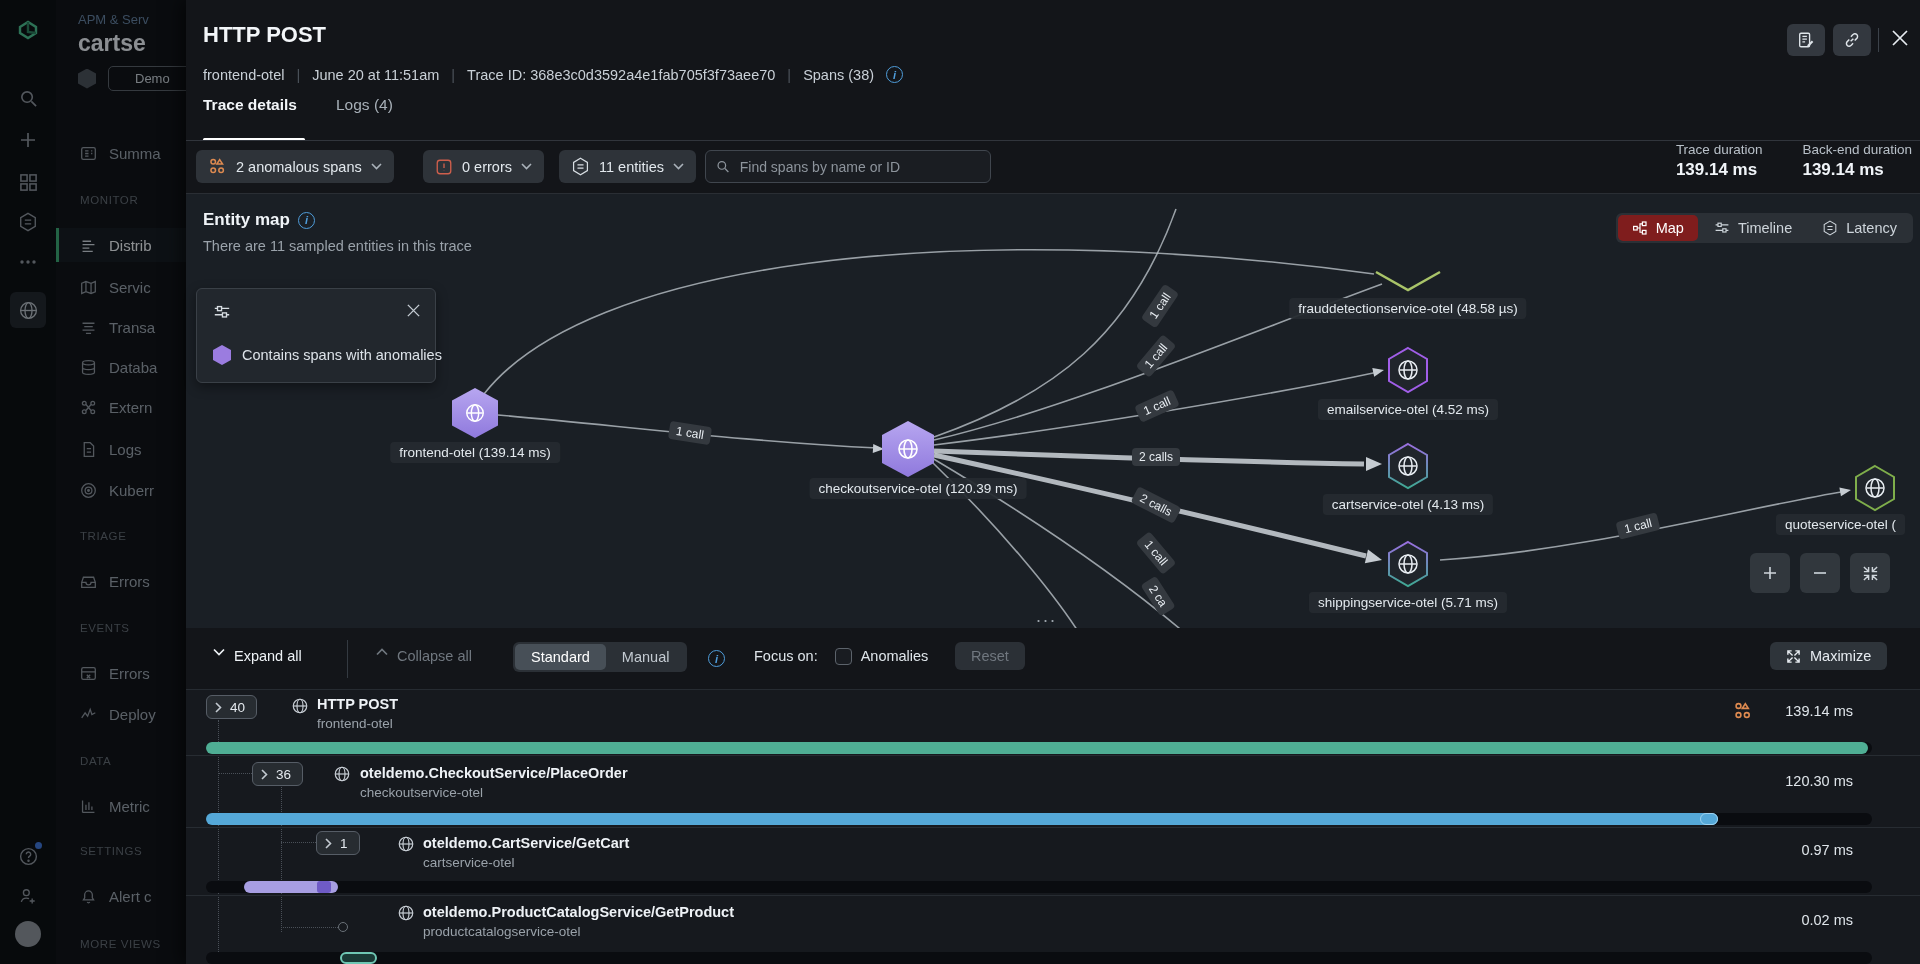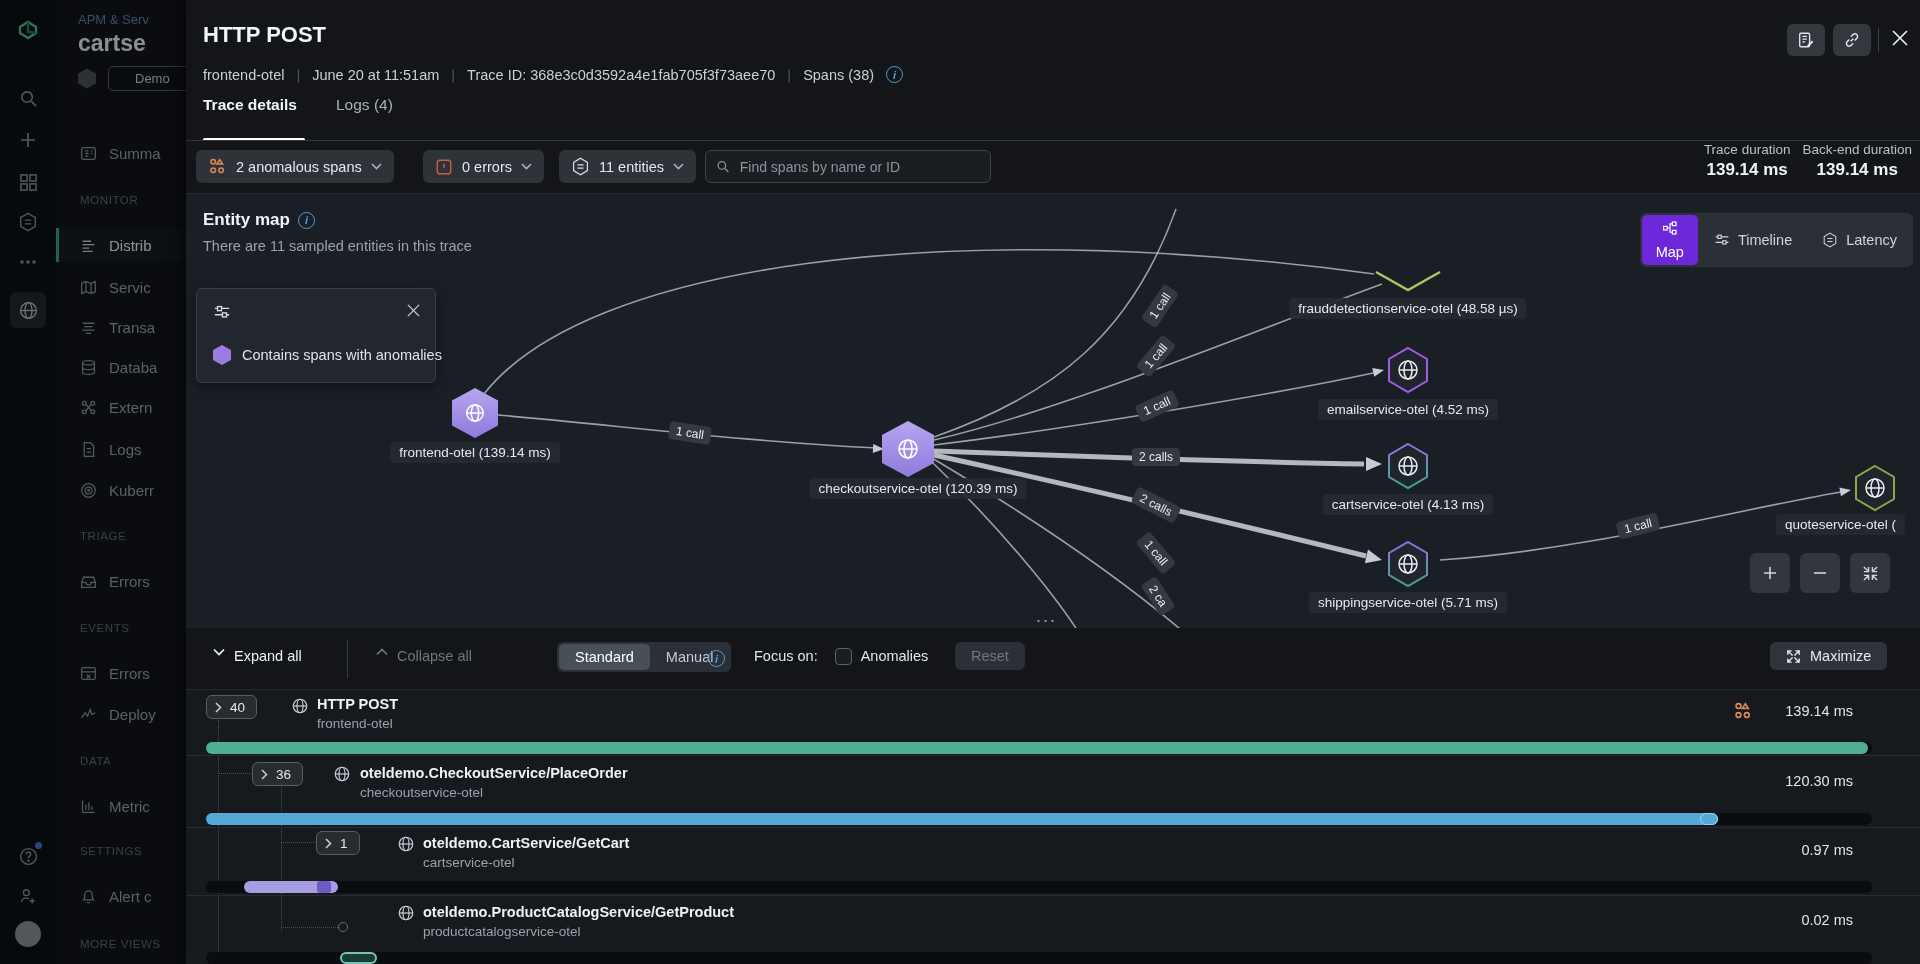--- a/index.html
+++ b/index.html
@@ -36,48 +36,48 @@
   .tab.on{color:#f3f6f9;font-weight:700;}
   .tab.off{color:#a8b0b8;}
   .tabline{position:absolute;left:17px;top:138px;width:102px;height:3px;background:#fff;border-radius:2px;}
   .tabsborder{position:absolute;left:0;top:140px;width:1734px;height:1px;background:#31353c;}
 
   
   .chip{position:absolute;top:150px;height:33px;background:#2e3339;border-radius:6px;display:flex;align-items:center;gap:9px;padding:0 12px;font-size:14.5px;color:#e2e8ed;}
   .searchbox{position:absolute;top:150px;left:519px;width:286px;height:33px;background:#1a1d22;border:1px solid #40464e;border-radius:6px;display:flex;align-items:center;gap:8px;padding:0 10px;}
   .searchbox input{background:transparent;border:0;outline:0;color:#cfd6dc;font-size:14px;width:100%;}
   .searchbox input::placeholder{color:#8d949c;}
-  .durs{position:absolute;right:8px;top:142px;display:flex;gap:12px;text-align:center;}
+  .durs{position:absolute;right:8px;top:142px;display:flex;gap:40px;text-align:left;}
   .durs .lab{font-size:13.5px;color:#b8c0c8;}
   .durs .val{font-size:17px;font-weight:700;color:#f0f4f8;margin-top:3px;}
   .filterborder{position:absolute;left:0;top:193px;width:1734px;height:1px;background:#2a2e34;}
 
   
   .emap{position:absolute;left:0;top:194px;width:1734px;height:434px;background:#1a1f25;}
   .emtitle{position:absolute;left:17px;top:16px;font-size:17px;font-weight:700;color:#f0f4f8;display:flex;align-items:center;gap:8px;}
   .emsub{position:absolute;left:17px;top:44px;font-size:14.5px;color:#9aa2aa;}
   .iinfo{width:17px;height:17px;border-radius:50%;border:1.5px solid #4f9ddb;color:#4f9ddb;font-size:11px;display:inline-flex;align-items:center;justify-content:center;font-style:italic;font-weight:700;}
   .views{position:absolute;right:7px;top:19px;background:#2b3036;border-radius:6px;display:flex;padding:2px;gap:2px;}
   .vbtn{display:flex;align-items:center;gap:8px;padding:5px 14px;border-radius:5px;font-size:14.5px;color:#ced5db;}
-  .vbtn.on{background:#6d28d9;color:#fff;flex-direction:column;}
+  .vbtn.on{background:#7f1d1d;color:#fff;}
   .legend{position:absolute;left:10px;top:94px;width:240px;height:95px;background:#22272d;border:1px solid #3a4047;border-radius:6px;box-shadow:0 4px 12px rgba(0,0,0,.4);}
   .legend .lrow1{position:absolute;left:16px;top:14px;right:14px;display:flex;justify-content:space-between;}
   .legend .lrow2{position:absolute;left:16px;top:56px;display:flex;align-items:center;gap:11px;font-size:14.5px;color:#dde3e9;white-space:nowrap;}
   .hexleg{width:18px;height:20px;background:#9b7ce0;clip-path:polygon(50% 0,100% 25%,100% 75%,50% 100%,0 75%,0 25%);}
   .elabel{position:absolute;background:#34393f;border-radius:4px;padding:2px 7px;font-size:12px;color:#e8edf2;white-space:nowrap;transform:translate(-50%,-50%) rotate(var(--r,0deg));}
   .nlabel{position:absolute;background:rgba(37,42,48,.94);border-radius:4px;padding:3px 9px;font-size:13.5px;color:#e3e9ee;white-space:nowrap;transform:translateX(-50%);}
   .nlabel.noctr{transform:none;}
   .hexfill{position:absolute;display:flex;align-items:center;justify-content:center;clip-path:polygon(50% 0,100% 25%,100% 75%,50% 100%,0 75%,0 25%);background:linear-gradient(180deg,#b7a6f0,#8f79dd);}
   .mapzoom{position:absolute;width:40px;height:40px;background:#31373d;border-radius:6px;display:flex;align-items:center;justify-content:center;color:#cfd6dc;}
   .dots{position:absolute;left:850px;top:412px;font-size:18px;letter-spacing:2px;color:#9aa2aa;}
 
   
   .wctrl{position:absolute;left:0;top:628px;width:1734px;height:62px;background:#131519;border-bottom:1px solid #262b31;}
   .wc{position:absolute;display:flex;gap:9px;font-size:14.5px;}
-  .toggle{position:absolute;left:327px;top:14px;background:#2b3036;border-radius:6px;display:flex;padding:2px;margin-left:44px;}
+  .toggle{position:absolute;left:327px;top:14px;background:#2b3036;border-radius:6px;display:flex;padding:2px;}
   .tseg{padding:5px 16px;border-radius:5px;font-size:14.5px;color:#c3cad1;}
   .tseg.on{background:#474f57;color:#fff;}
   .cbox{width:17px;height:17px;border:1px solid #5c636b;border-radius:4px;background:#191c21;}
   .resetbtn{position:absolute;left:769px;top:14px;background:#2b3036;border-radius:6px;padding:6px 16px;font-size:14.5px;color:#70777f;}
   .maxbtn{position:absolute;left:1584px;top:14px;background:#2e343a;border-radius:6px;padding:6px 16px;font-size:14.5px;color:#e6ebf0;display:flex;align-items:center;gap:9px;}
 
   
   .rows{position:absolute;left:0;top:690px;width:1734px;height:274px;background:#16191e;}
   .wrow{position:absolute;left:0;width:1734px;border-bottom:1px solid #272c32;}
   .badge{position:absolute;height:24px;display:flex;align-items:center;gap:8px;background:#272c31;border:1px solid #565d66;border-radius:6px;padding:0 11px 0 8px;font-size:13.5px;color:#e4e9ee;}

